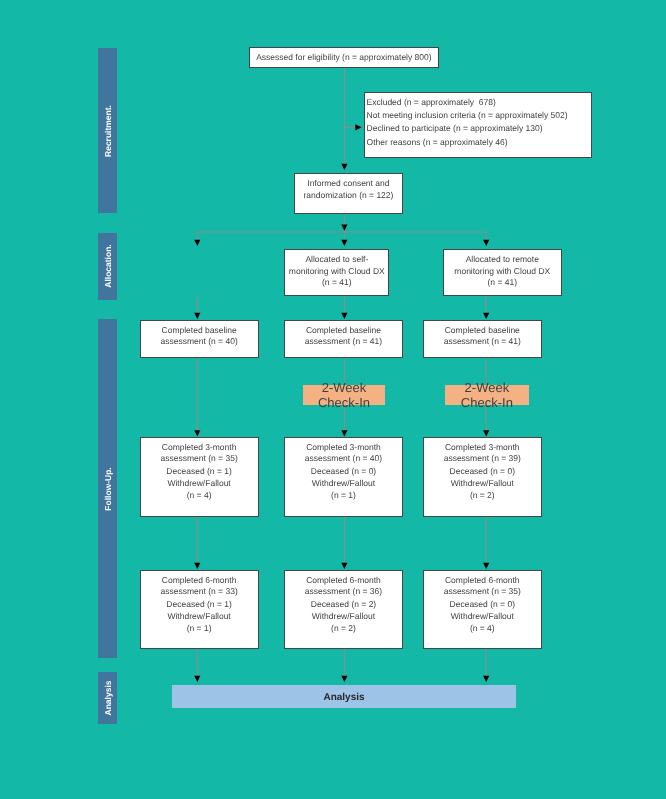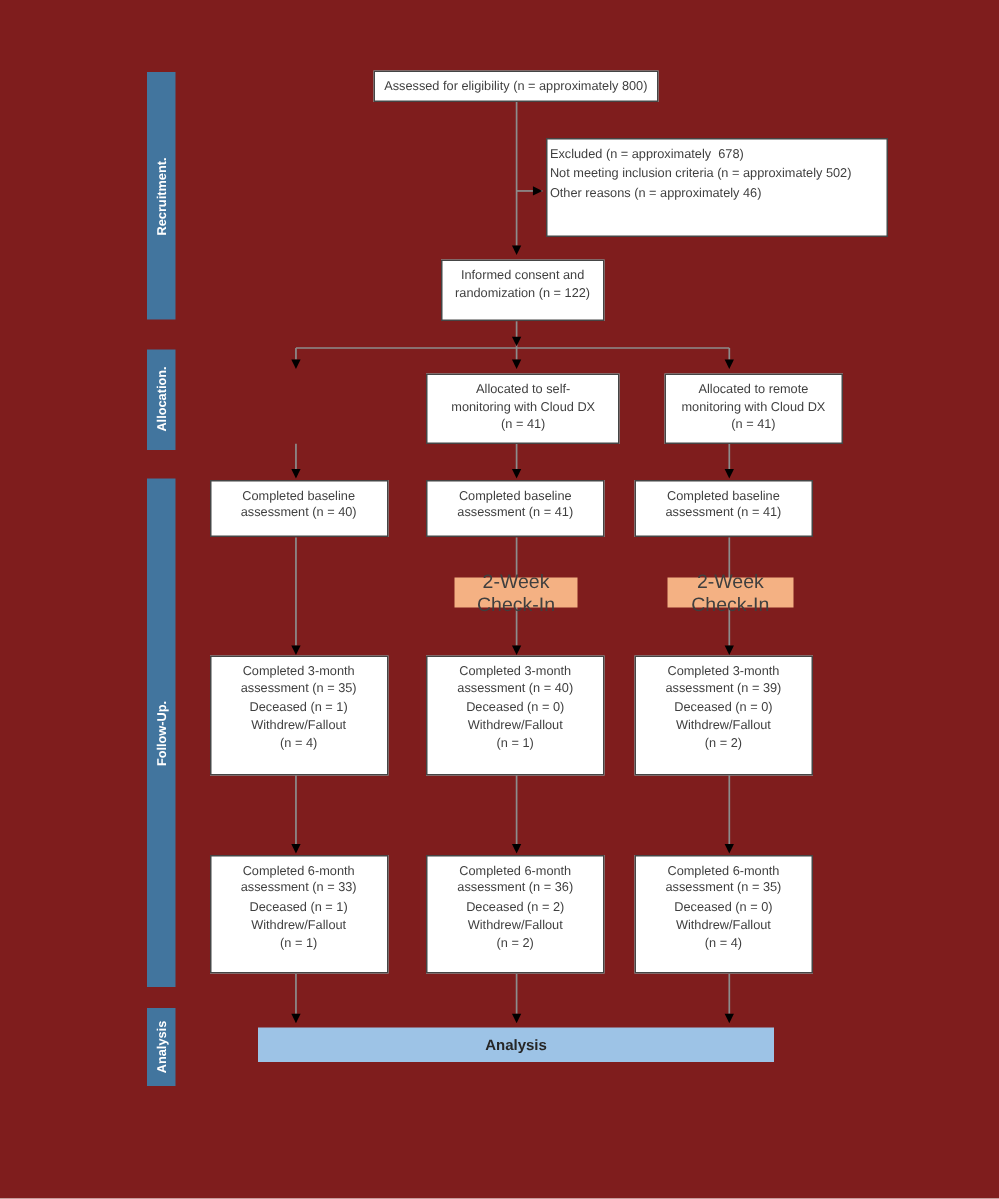--- a/index.html
+++ b/index.html
@@ -1,18 +1,18 @@
 <!DOCTYPE html>
 <html><head>
 <meta charset="utf-8">
 <style>
   html,body{margin:0;padding:0;background:#ffffff;}
   body{width:666px;height:799px;font-family:"Liberation Sans",sans-serif;color:#3f3f3f;
        -webkit-font-smoothing:antialiased;text-rendering:geometricPrecision;}
-  #stage{position:relative;width:666px;height:799px;overflow:hidden;background:#7f1d1d;}
+  #stage{position:relative;width:666px;height:799px;overflow:hidden;background:#14b8a6;}
   svg.lines{position:absolute;left:0;top:0;width:666px;height:799px;}
   .phase{position:absolute;background:#42759E;}
   .phase .vtxt{position:absolute;left:50%;top:50%;transform:translate(-50%,-50%) rotate(-90deg);
        color:#ffffff;font-weight:bold;font-size:8.5px;white-space:nowrap;line-height:1;}
   .nbox{position:absolute;border:1px solid #454545;background:#fff;box-sizing:border-box;
         display:flex;flex-direction:column;align-items:center;justify-content:flex-start;text-align:center;
         line-height:11.5px;padding-top:4.2px;}
   .nbox .ln{display:block;line-height:inherit;font-size:8.5px;white-space:pre;}
   .grp{display:block;}
   .grp + .grp{margin-top:1px;}
@@ -83,29 +83,30 @@
     <span class="vtxt">Analysis</span>
   </div>
 
   <div class="nbox" style="left:248.6px;top:47.3px;width:190.6px;height:20.7px;">
     <span class="ln">Assessed for eligibility (n = approximately 800)</span>
   </div>
 
   <div class="nbox" style="left:363.6px;top:92.2px;width:228.1px;height:65.8px;align-items:flex-start;justify-content:flex-start;padding-left:2px;padding-top:3.2px;line-height:13.05px;">
     <span class="ln">Excluded (n = approximately  678)</span>
     <span class="ln">Not meeting inclusion criteria (n = approximately 502)</span>
+    <span class="ln">Declined to participate (n = approximately 130)</span>
     <span class="ln">Other reasons (n = approximately 46)</span>
   </div>
 
   <div class="nbox" style="left:293.5px;top:173.2px;width:109.8px;height:41.0px;">
     <span class="ln">Informed consent and</span>
     <span class="ln">randomization (n = 122)</span>
   </div>
 
-  <div class="nbox" style="left:284.3px;top:249.3px;width:129px;height:46.6px;">
+  <div class="nbox" style="left:284.3px;top:249.3px;width:105px;height:46.6px;">
     <span class="ln">Allocated to self-</span>
     <span class="ln">monitoring with Cloud DX</span>
     <span class="ln">(n = 41)</span>
   </div>
   <div class="nbox" style="left:422.7px;top:249.3px;width:119.2px;height:46.6px;margin-left:20px;">
     <span class="ln">Allocated to remote</span>
     <span class="ln">monitoring with Cloud DX</span>
     <span class="ln">(n = 41)</span>
   </div>
 

